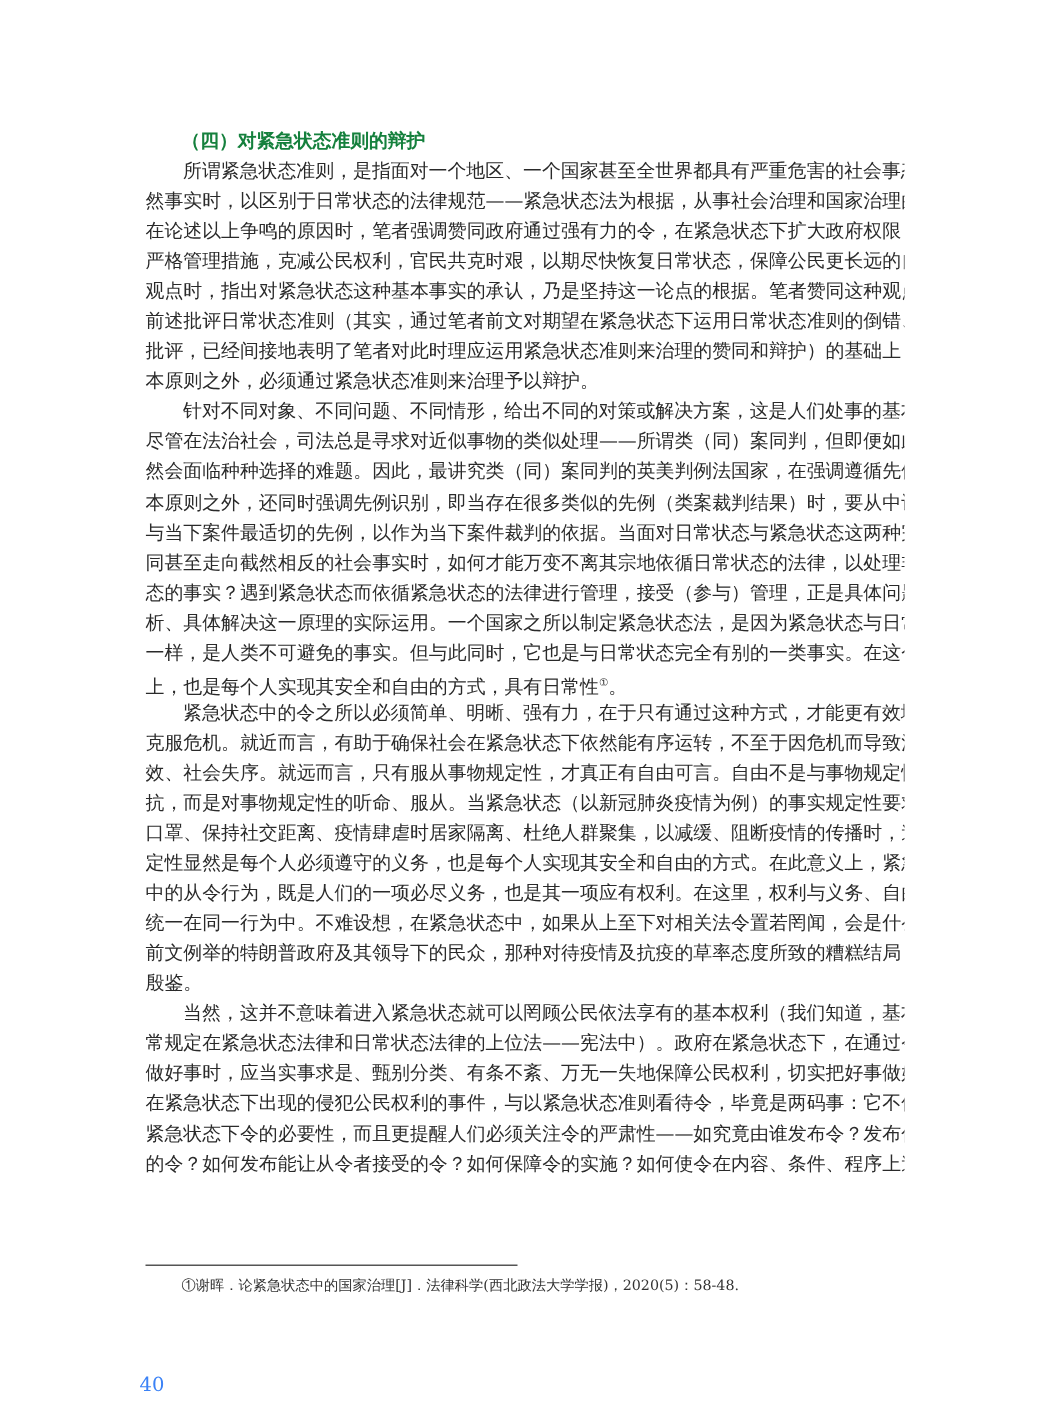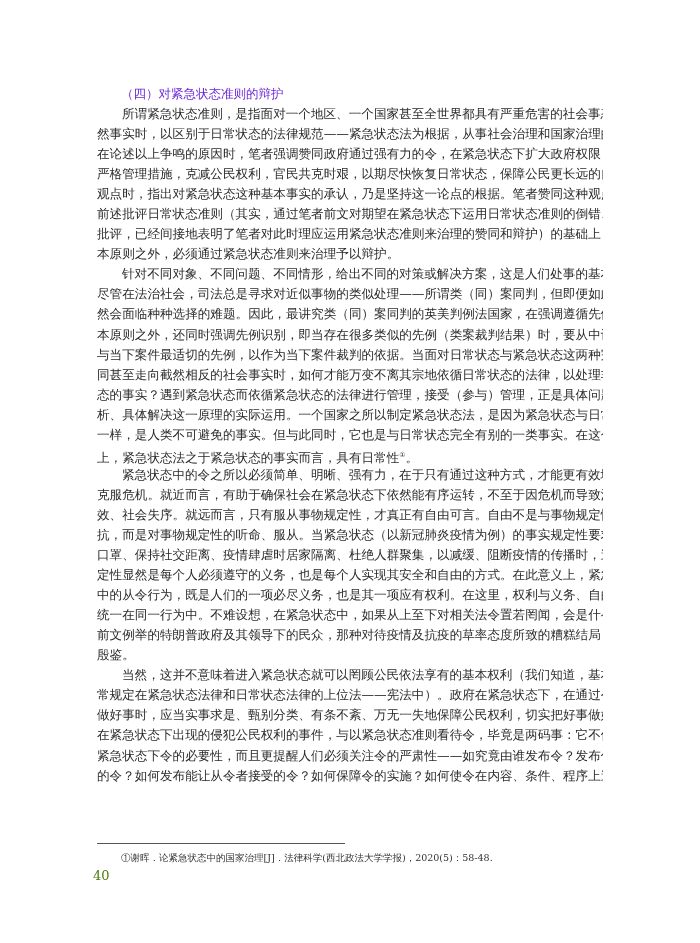--- a/index.html
+++ b/index.html
@@ -1,29 +1,29 @@
 <!DOCTYPE html>
 <html><head>
 <meta charset="utf-8">
 <style>
   html, body { margin: 0; padding: 0; background: #ffffff; }
   body { width: 700px; height: 943px; position: relative; overflow: hidden;
          font-family: "DejaVu Serif", "Liberation Serif", serif; color: #2a2a2a; }
   .page { position: absolute; left: 97px; top: 84px; width: 506px; }
   .heading { font-family: "DejaVu Sans", "Liberation Sans", sans-serif; font-size: 12.5px;
-             font-weight: normal; line-height: 20px; height: 20px; padding-left: 24px; color: #6d28d9; }
+             font-weight: bold; line-height: 20px; height: 20px; padding-left: 24px; color: #15803d; }
   .line { font-size: 12.6px; line-height: 20.05px; height: 20.05px; white-space: nowrap;
           text-align: justify; text-align-last: justify; overflow: hidden; }
   .line.indent { padding-left: 25px; }
   .line.last { text-align-last: left; }
   .fn-rule { position: absolute; left: 97px; top: 843px; width: 248px; height: 0;
              border-top: 1px solid #555; }
   .footnote { position: absolute; left: 121px; top: 851px; font-size: 9.5px; line-height: 14px;
               color: #333; white-space: nowrap; }
-  .page-number { position: absolute; left: 93px; top: 868px; font-size: 13px; color: #4d7c0f; }
+  .page-number { position: absolute; left: 93px; top: 916px; font-size: 13px; color: #3b82f6; }
   sup { font-size: 7px; vertical-align: 5px; }
 </style>
 </head>
 <body>
 
 <div class="page">
   <div class="heading">（四）对紧急状态准则的辩护</div>
   <div id="lines">
       <div class="line indent"><span>所谓紧急状态准则，是指面对一个地区、一个国家甚至全世界都具有严重危害的社会事态或自</span></div>
       <div class="line"><span>然事实时，以区别于日常状态的法律规范——紧急状态法为根据，从事社会治理和国家治理的举措。</span></div>
@@ -35,21 +35,21 @@
       <div class="line last"><span>本原则之外，必须通过紧急状态准则来治理予以辩护。</span></div>
       <div class="line indent"><span>针对不同对象、不同问题、不同情形，给出不同的对策或解决方案，这是人们处事的基本常识。</span></div>
       <div class="line"><span>尽管在法治社会，司法总是寻求对近似事物的类似处理——所谓类（同）案同判，但即便如此，人们仍</span></div>
       <div class="line"><span>然会面临种种选择的难题。因此，最讲究类（同）案同判的英美判例法国家，在强调遵循先例这条基</span></div>
       <div class="line"><span>本原则之外，还同时强调先例识别，即当存在很多类似的先例（类案裁判结果）时，要从中识别、选择</span></div>
       <div class="line"><span>与当下案件最适切的先例，以作为当下案件裁判的依据。当面对日常状态与紧急状态这两种完全不</span></div>
       <div class="line"><span>同甚至走向截然相反的社会事实时，如何才能万变不离其宗地依循日常状态的法律，以处理非常状</span></div>
       <div class="line"><span>态的事实？遇到紧急状态而依循紧急状态的法律进行管理，接受（参与）管理，正是具体问题具体分</span></div>
       <div class="line"><span>析、具体解决这一原理的实际运用。一个国家之所以制定紧急状态法，是因为紧急状态与日常状态</span></div>
       <div class="line"><span>一样，是人类不可避免的事实。但与此同时，它也是与日常状态完全有别的一类事实。在这个意义</span></div>
-      <div class="line last"><span>上，紧急状态法之于紧急状态的事实而言，具有日常性</span><sup>①</sup><span>。</span></div>
+      <div class="line last"><span>上，也是每个人实现其安全和自由的方式，具有日常性</span><sup>①</sup><span>。</span></div>
       <div class="line indent"><span>紧急状态中的令之所以必须简单、明晰、强有力，在于只有通过这种方式，才能更有效地应对并</span></div>
       <div class="line"><span>克服危机。就近而言，有助于确保社会在紧急状态下依然能有序运转，不至于因危机而导致法律失</span></div>
       <div class="line"><span>效、社会失序。就远而言，只有服从事物规定性，才真正有自由可言。自由不是与事物规定性的对</span></div>
       <div class="line"><span>抗，而是对事物规定性的听命、服从。当紧急状态（以新冠肺炎疫情为例）的事实规定性要求人们戴</span></div>
       <div class="line"><span>口罩、保持社交距离、疫情肆虐时居家隔离、杜绝人群聚集，以减缓、阻断疫情的传播时，遵循这些规</span></div>
       <div class="line"><span>定性显然是每个人必须遵守的义务，也是每个人实现其安全和自由的方式。在此意义上，紧急状态</span></div>
       <div class="line"><span>中的从令行为，既是人们的一项必尽义务，也是其一项应有权利。在这里，权利与义务、自由与安全</span></div>
       <div class="line"><span>统一在同一行为中。不难设想，在紧急状态中，如果从上至下对相关法令置若罔闻，会是什么结果。</span></div>
       <div class="line"><span>前文例举的特朗普政府及其领导下的民众，那种对待疫情及抗疫的草率态度所致的糟糕结局，可谓</span></div>
       <div class="line last"><span>殷鉴。</span></div>

